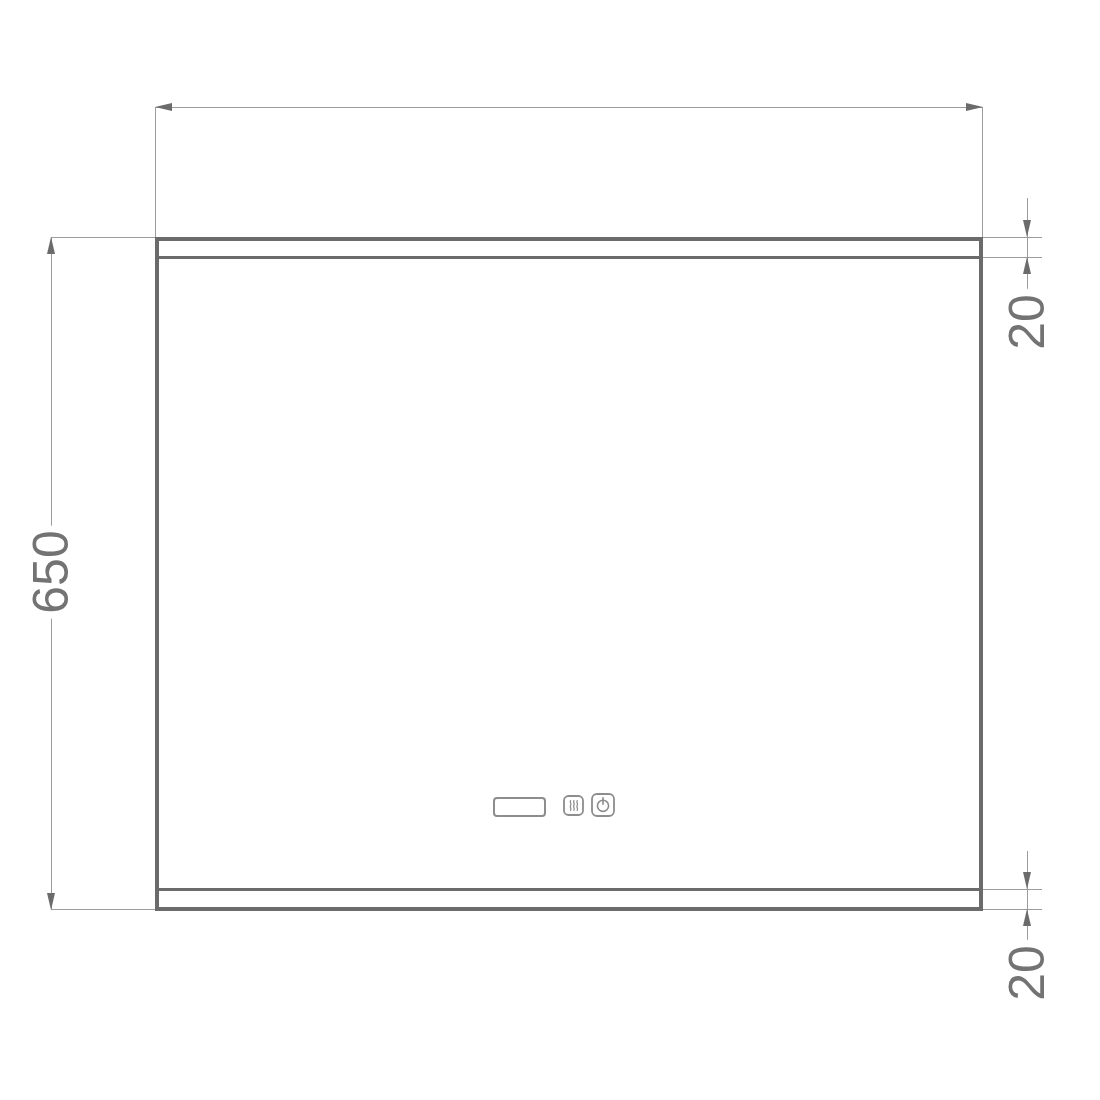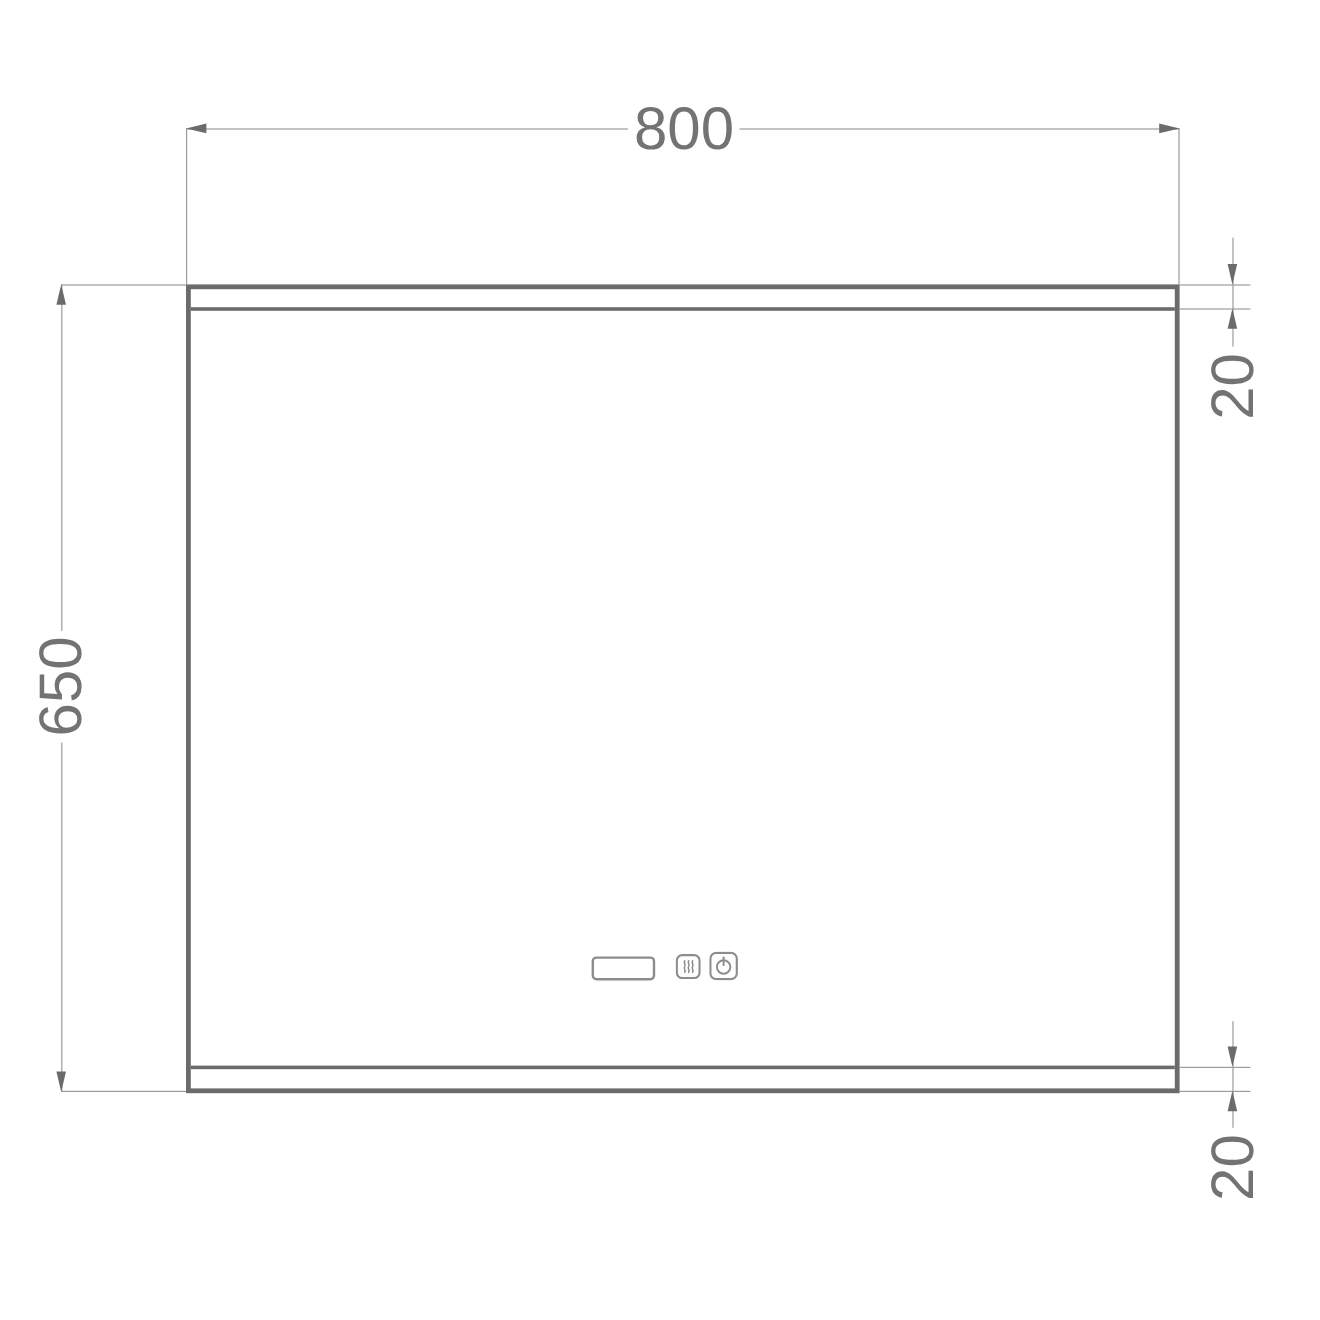--- a/index.html
+++ b/index.html
@@ -65,21 +65,20 @@
 
   <div class="mirror"></div>
   <div class="strip" style="left:159px;top:256px;width:820px;"></div>
   <div class="strip" style="left:159px;top:888px;width:820px;"></div>
 
   <div class="vline" style="left:155px;top:107px;height:130px;"></div>
   <div class="vline" style="left:982px;top:107px;height:130px;"></div>
   <div class="hline" style="left:155px;top:107px;width:828px;"></div>
   <div class="arrow arrow-left" style="left:155px;top:103px;"></div>
   <div class="arrow arrow-right" style="left:966px;top:103px;"></div>
-  <div class="dim-label" style="left:570px;top:107px;">800</div>
 
   <div class="hline" style="left:51px;top:237px;width:104px;"></div>
   <div class="hline" style="left:51px;top:909px;width:104px;"></div>
   <div class="vline" style="left:51px;top:237px;height:673px;"></div>
   <div class="arrow arrow-up" style="left:47px;top:237px;"></div>
   <div class="arrow arrow-down" style="left:47px;top:893px;"></div>
   <div class="dim-label vertical" style="left:51px;top:572px;">650</div>
 
   <div class="hline" style="left:983px;top:237px;width:59px;"></div>
   <div class="hline" style="left:983px;top:257px;width:59px;"></div>

